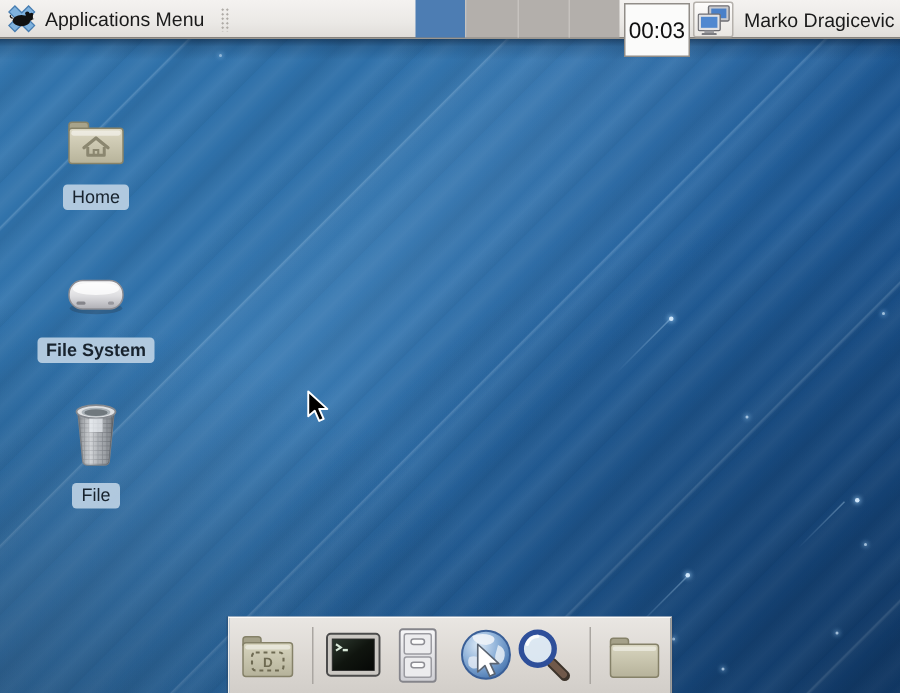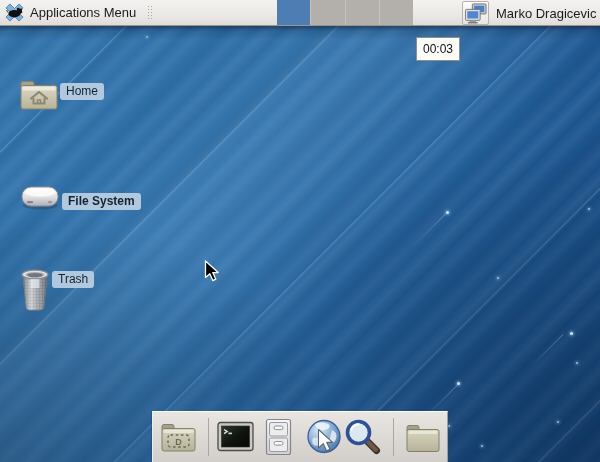--- a/index.html
+++ b/index.html
@@ -24,24 +24,24 @@
   .panel-grip {
     position: absolute; left: 147px; top: 5px; width: 6px; height: 16px;
     background-image: radial-gradient(circle, #aaa6a1 30%, rgba(0,0,0,0) 32%);
     background-size: 3px 3px;
   }
   .pager { position: absolute; left: 277px; top: 0; width: 136px; height: 25px; display: flex; }
   .pager-cell { flex: 1; background: #b3afab; border-right: 1px solid #c6c2be; }
   .pager-cell:last-child { border-right: none; }
   .pager-cell.active { background: #4d7db3; }
   .clock {
-    position: absolute; left: 416px; top: 2px; width: 44px; height: 24px;
+    position: absolute; left: 416px; top: 2px; width: 44px; height: 36px;
     background: #fbfbfa; border: 1px solid #918d88;
     display: flex; align-items: center; justify-content: center;
-    font-size: 12px; color: #111; margin-top: 35px;
+    font-size: 15px; color: #111;
   }
   .session-menu {
     position: absolute; left: 462px; top: 0; height: 26px;
     display: flex; align-items: center; gap: 7px;
   }
   .session-icon-btn {
     width: 27px; height: 24px; margin-top: 0px;
     background: linear-gradient(to bottom, #fdfcfb, #e9e6e2);
     border: 1px solid #b5b1ac; border-radius: 2px;
     display: flex; align-items: center; justify-content: center;
@@ -73,21 +73,21 @@
   .sparkle.small { width: 2px; height: 2px; opacity: 0.75; }
   .streak {
     position: absolute; width: 52px; height: 1px;
     background: linear-gradient(to right, rgba(190,225,250,0) 0%, rgba(190,225,250,0.35) 100%);
     transform: rotate(-45deg); transform-origin: right center;
   }
 
   
   .desk-icon {
     position: absolute; width: 92px; left: 18px;
-    display: flex; flex-direction: row; align-items: flex-start;
+    display: flex; flex-direction: column; align-items: center;
   }
   .desk-icon .glyph { display: block; }
   .desk-icon .label {
     margin-top: 6px; font-size: 12px; color: #18232e;
     background: rgba(183,205,226,0.95); border-radius: 3px;
     padding: 1px 6px 2px; white-space: nowrap; line-height: 14px;
   }
   #icon-home { top: 51px; }
   #icon-filesystem { top: 158px; font-weight: bold; }
   #icon-trash { top: 241px; }
@@ -239,21 +239,21 @@
             </linearGradient>
           </defs>
           <path d="M5,8 L8.2,40.5 Q8.5,43 11.5,43 L22.5,43 Q25.5,43 25.8,40.5 L29,8 Z" fill="url(#mesh)" stroke="#7e8288" stroke-width="1"></path>
           <path d="M5,8 L8.2,40.5 Q8.5,43 11.5,43 L22.5,43 Q25.5,43 25.8,40.5 L29,8 Z" fill="url(#tsh)"></path>
           <ellipse cx="17" cy="7.5" rx="13" ry="4.4" fill="#dfe1e4" stroke="#85898f" stroke-width="1.2"></ellipse>
           <ellipse cx="17" cy="7.8" rx="9.6" ry="2.9" fill="#aab2b8"></ellipse>
           <ellipse cx="17" cy="8.1" rx="7.8" ry="2.2" fill="#70787e"></ellipse>
           <rect x="12.5" y="12" width="9" height="9" fill="rgba(235,240,245,0.65)"></rect>
         </svg>
       </span>
-      <span class="label">Trash</span>
+      <span class="label">File</span>
     </div>
 
     <div class="cursor">
       <svg width="17" height="23" viewBox="0 0 17 23">
         <path d="M1.5,1 L1.5,17.5 L5.8,13.8 L8.8,20.6 L11.8,19.2 L8.8,12.6 L14.2,12.6 Z" fill="#000" stroke="#fff" stroke-width="1.3" stroke-linejoin="round"></path>
       </svg>
     </div>
 
     <div class="dock">
 

